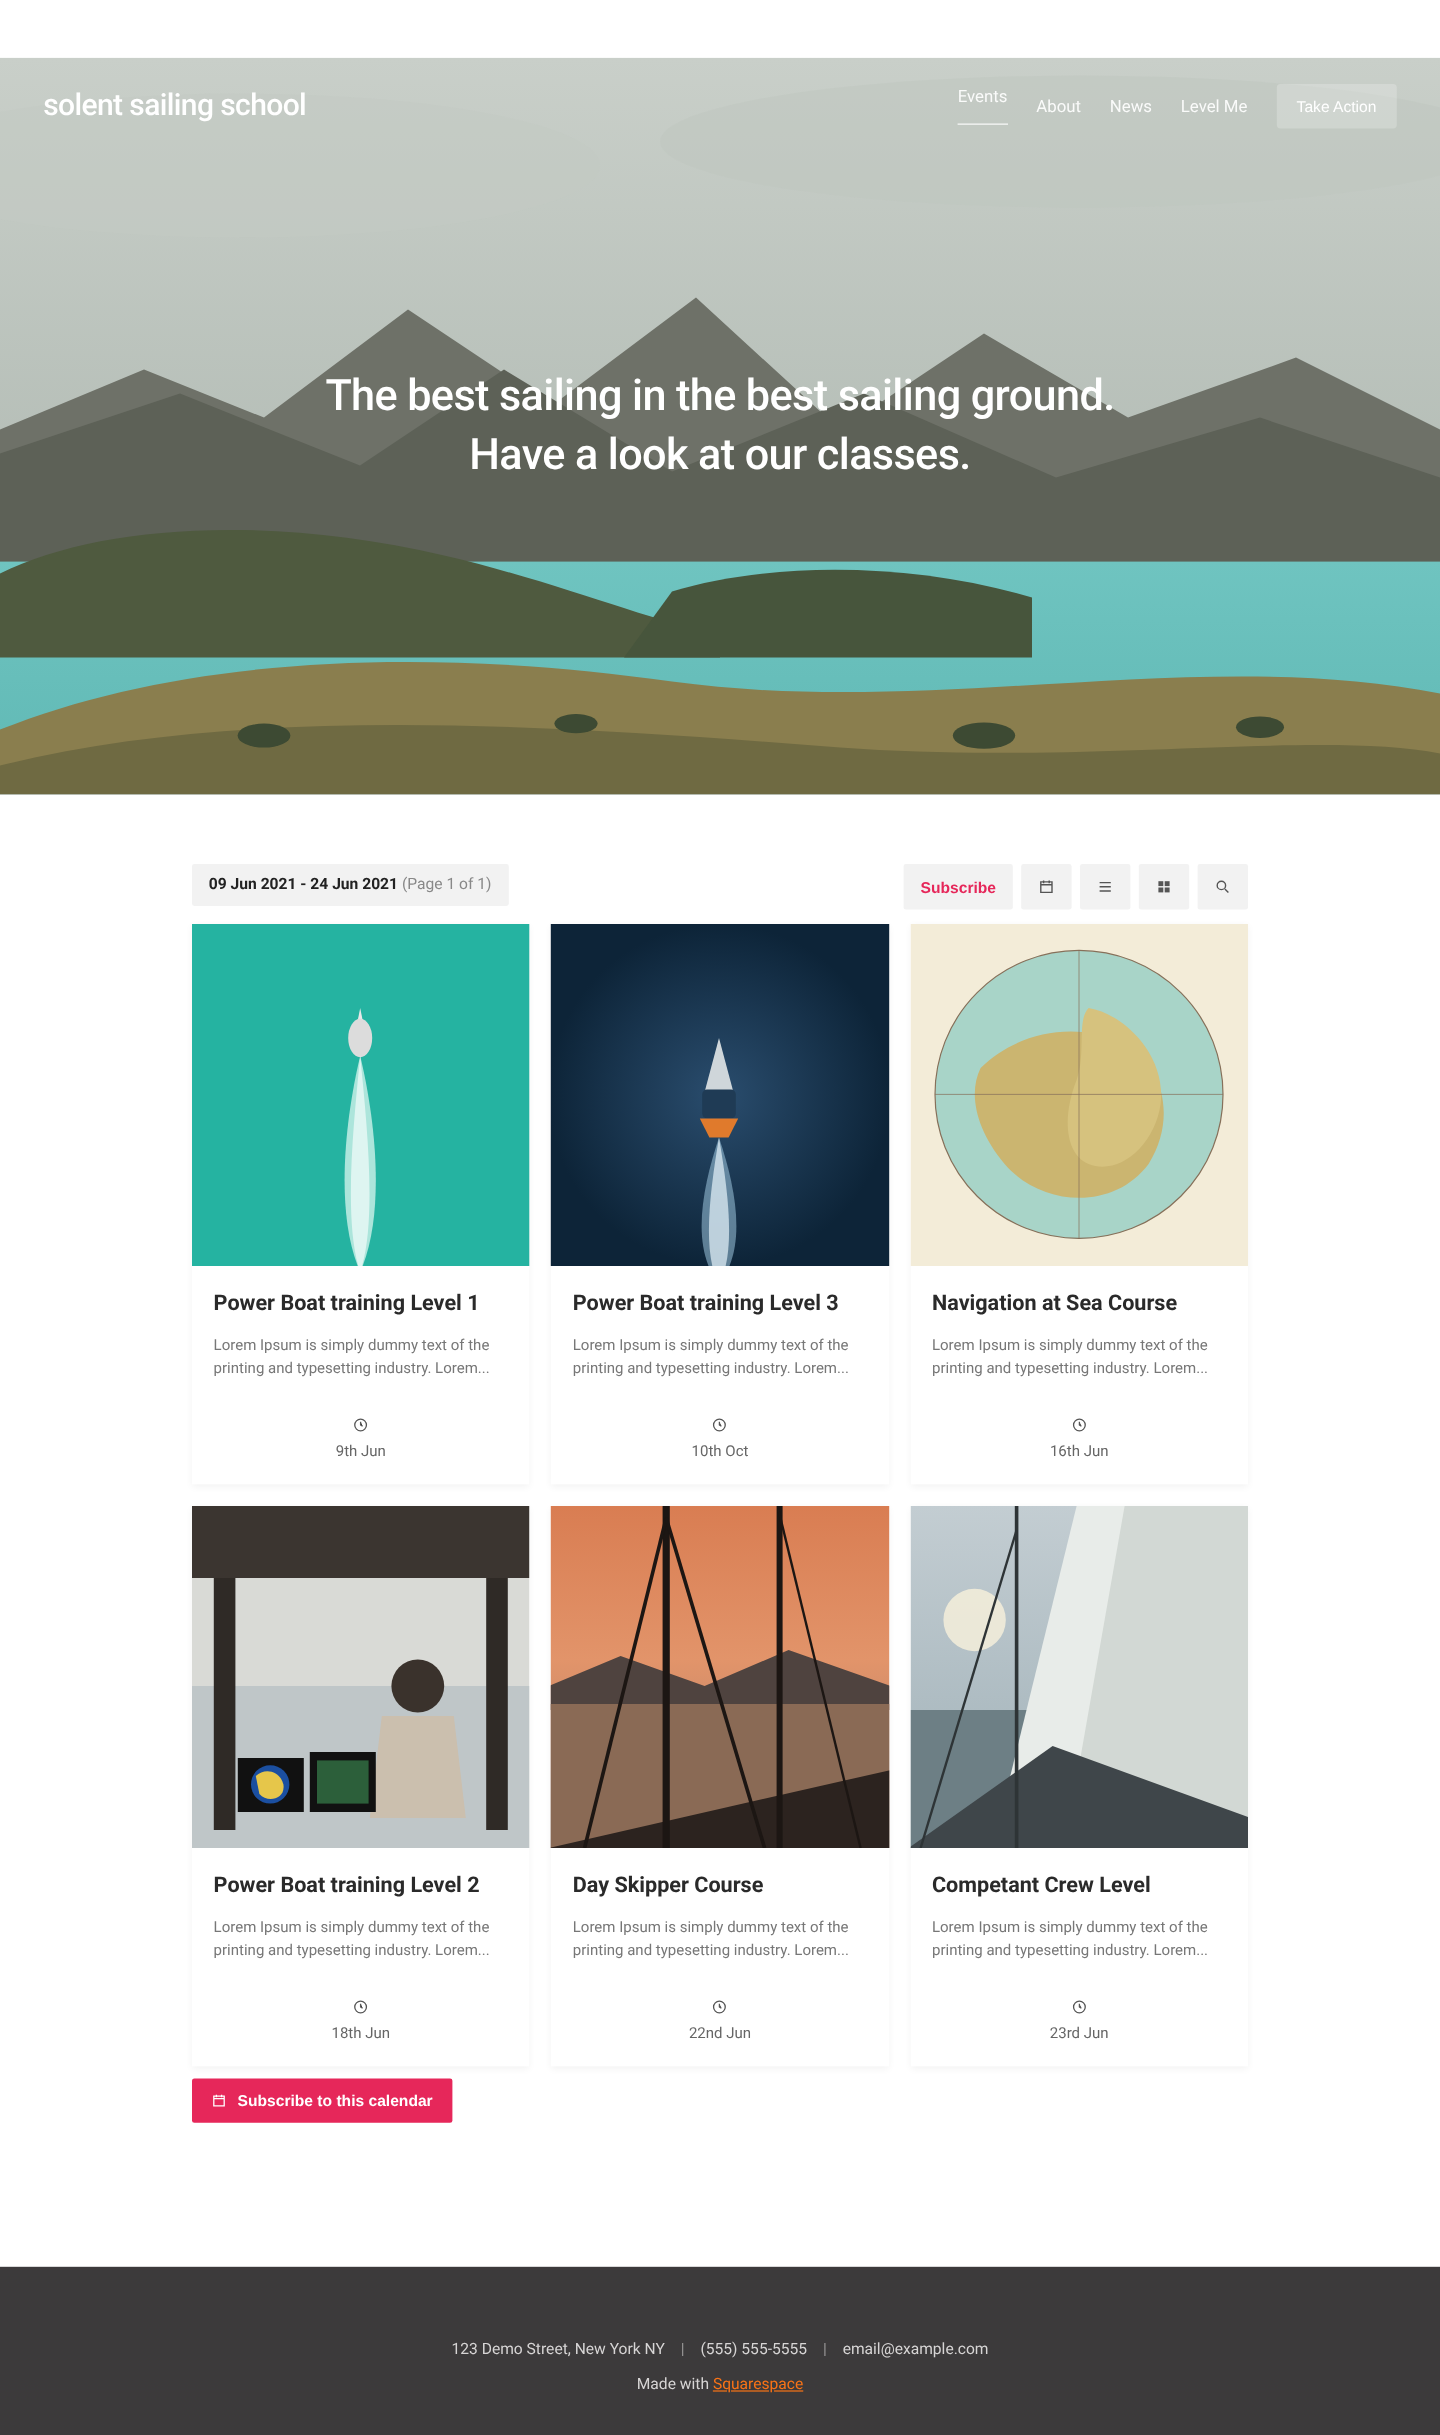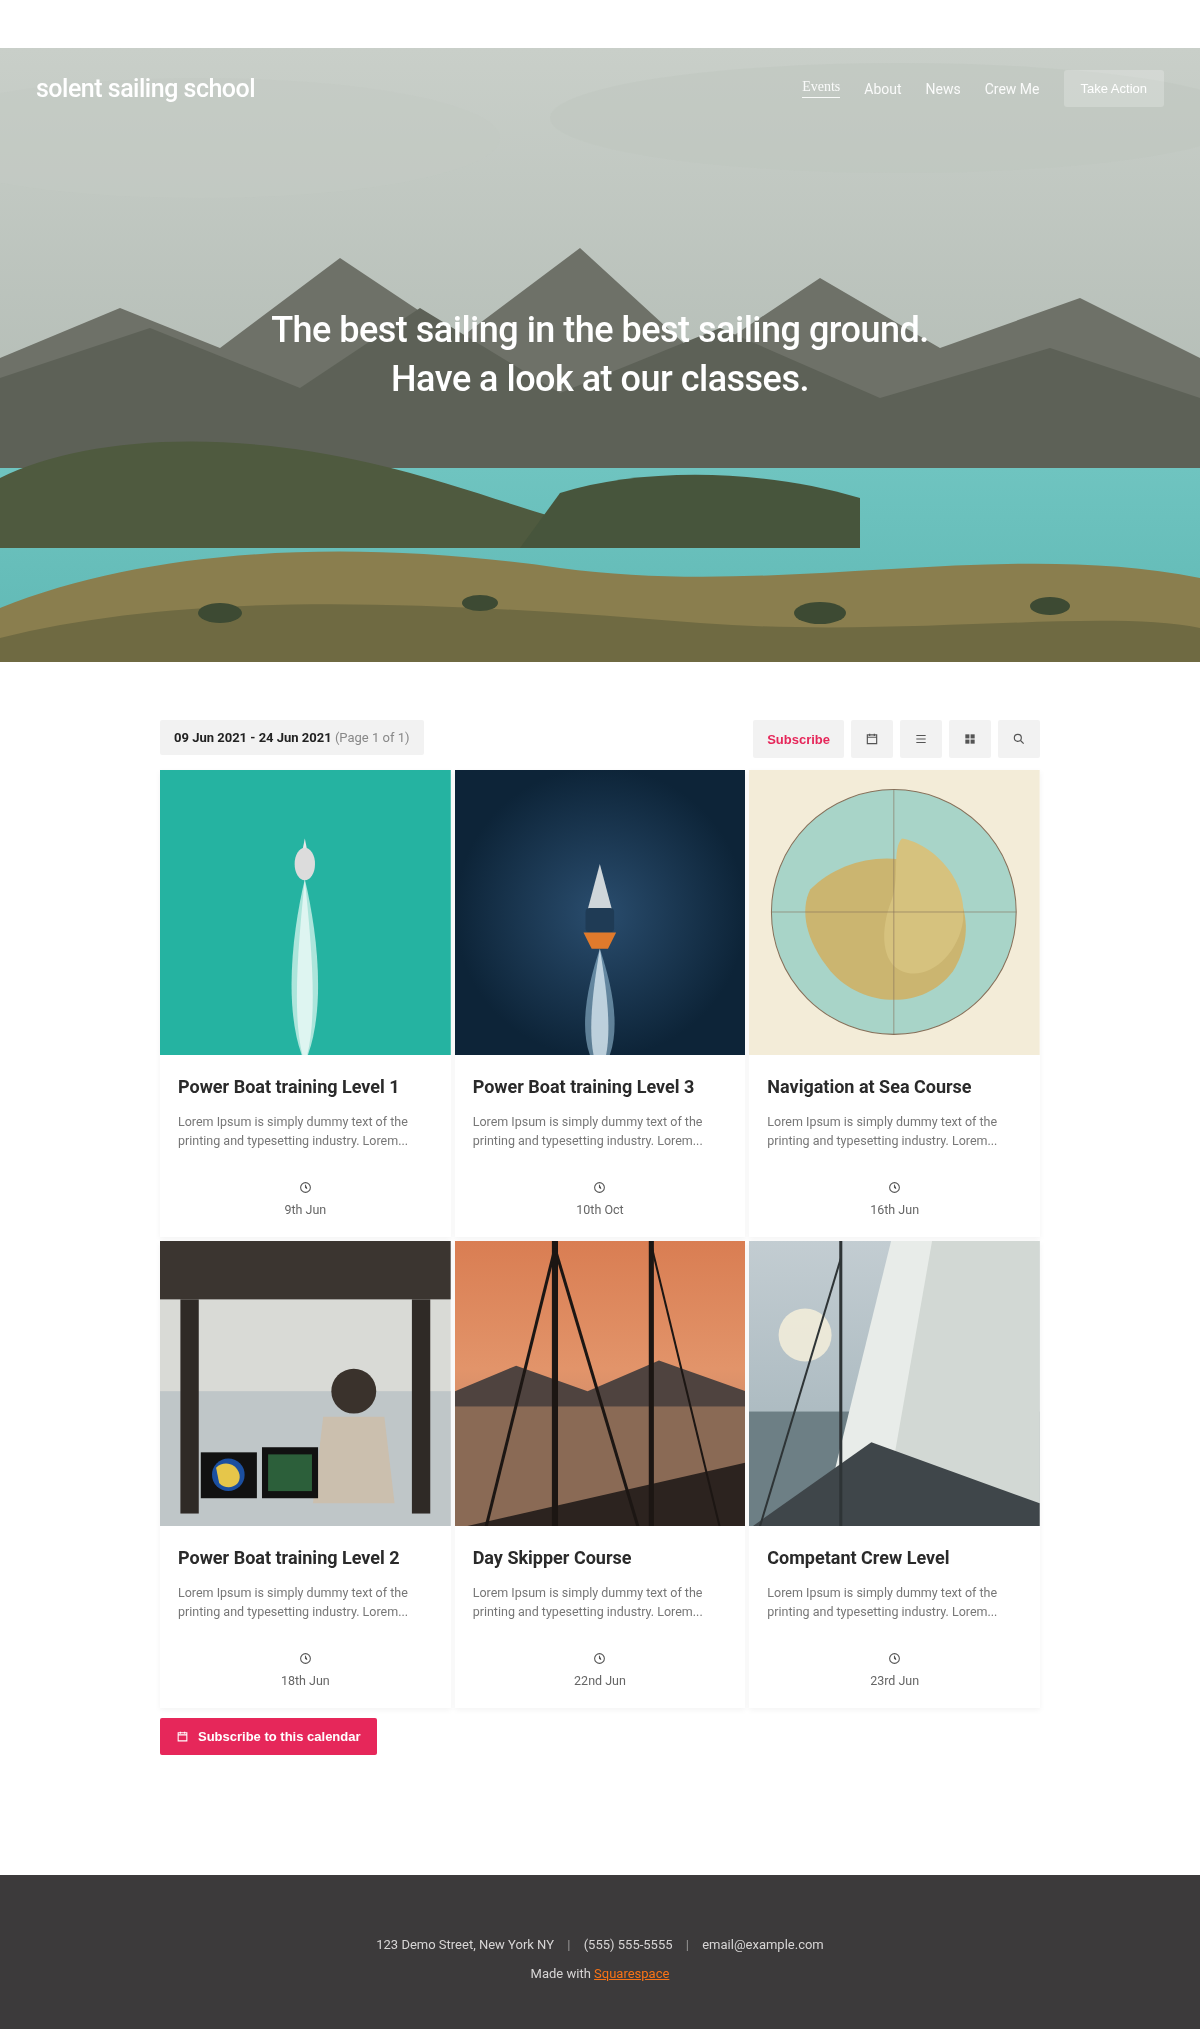--- a/index.html
+++ b/index.html
@@ -6,38 +6,38 @@
 body { font-family: -apple-system, BlinkMacSystemFont, "Segoe UI", Roboto, Helvetica, Arial, sans-serif; color: #333; background: #fff; }
 
 
 .hero { height: 614px; position: relative; overflow: hidden; margin-top: 48px; }
 .hero-bg { position: absolute; inset: 0; }
 .hero-overlay { position: absolute; inset: 0; display: flex; flex-direction: column; }
 .topbar { display: flex; justify-content: space-between; align-items: center; padding: 22px 36px 0 36px; }
 .logo { color: #fff; font-size: 25px; font-weight: 500; font-family: inherit; letter-spacing: -0.5px; }
 .nav { display: flex; align-items: center; gap: 24px; }
 .nav a { color: rgba(255,255,255,0.92); text-decoration: none; font-size: 14px; }
-.nav a.active { border-bottom: 1px solid rgba(255,255,255,0.9); padding-bottom: 2px; font-family: Liberation Serif, serif; }
+.nav a.active { border-bottom: 1px solid rgba(255,255,255,0.9); padding-bottom: 14px; }
 .cta-btn { background: rgba(255,255,255,0.22); color: #fff; border: none; padding: 11px 17px; font-size: 13px; border-radius: 3px; cursor: pointer; }
 .hero-text { flex: 1; display: flex; flex-direction: column; justify-content: center; align-items: center; padding: 0 40px 60px; }
 .hero-text h1 { color: #fff; font-size: 36px; font-weight: 500; text-align: center; line-height: 1.35; max-width: 700px; letter-spacing: -0.5px; }
 
 
 .content { max-width: 880px; margin: 0 auto; padding: 58px 0 120px; }
 .toolbar { display: flex; justify-content: space-between; align-items: flex-start; margin-bottom: 12px; }
 .daterange { background: #f2f2f2; padding: 10px 14px; font-size: 13px; border-radius: 2px; }
 .daterange .bold { font-weight: 700; color: #222; }
 .daterange .muted { color: #888; }
 .tool-right { display: flex; gap: 7px; }
 .tool-btn { background: #f2f2f2; border: none; min-width: 40px; height: 38px; display: flex; align-items: center; justify-content: center; padding: 0 14px; font-size: 13px; cursor: pointer; border-radius: 2px; color: #555; }
 .tool-btn.subscribe { color: #e6275a; font-weight: 600; }
 .tool-btn svg { width: 14px; height: 14px; }
 
 
-.grid { display: grid; grid-template-columns: repeat(3, 1fr); gap: 4px; }
+.grid { display: grid; grid-template-columns: repeat(3, 1fr); gap: 18px; }
 .card { background: #fff; display: flex; flex-direction: column; box-shadow: 0 2px 6px rgba(0,0,0,0.05); }
 .card-img { width: 100%; height: 285px; display: block; }
 .card-body { padding: 20px 18px 12px; flex: 1; display: flex; flex-direction: column; }
 .card-title { font-size: 18px; font-weight: 700; color: #2a2a2a; line-height: 1.35; margin-bottom: 14px; }
 .card-desc { font-size: 12.5px; color: #777; line-height: 1.5; flex: 1; }
 .card-foot { display: flex; align-items: center; gap: 8px; font-size: 12.5px; color: #666; padding: 18px 18px 20px; flex-direction: column; }
 .card-foot svg { width: 13px; height: 13px; }
 
 
 .sub-cal { margin-top: 10px; background: #e6275a; color: #fff; border: none; padding: 11px 16px; font-size: 13px; font-weight: 600; border-radius: 2px; cursor: pointer; display: inline-flex; align-items: center; gap: 9px; }
@@ -86,21 +86,21 @@
     <ellipse cx="820" cy="565" rx="26" ry="11" fill="#3d4a33"></ellipse>
     <ellipse cx="1050" cy="558" rx="20" ry="9" fill="#3d4a33"></ellipse>
   </svg>
   <div class="hero-overlay">
     <div class="topbar">
       <div class="logo">solent sailing school</div>
       <nav class="nav">
         <a href="#" class="active">Events</a>
         <a href="#">About</a>
         <a href="#">News</a>
-        <a href="#">Crew Me</a>
+        <a href="#">Level Me</a>
         <button class="cta-btn">Take Action</button>
       </nav>
     </div>
     <div class="hero-text">
       <h1>The best sailing in the best sailing ground. Have a look at our classes.</h1>
     </div>
   </div>
 </div>
 
 <div class="content">

